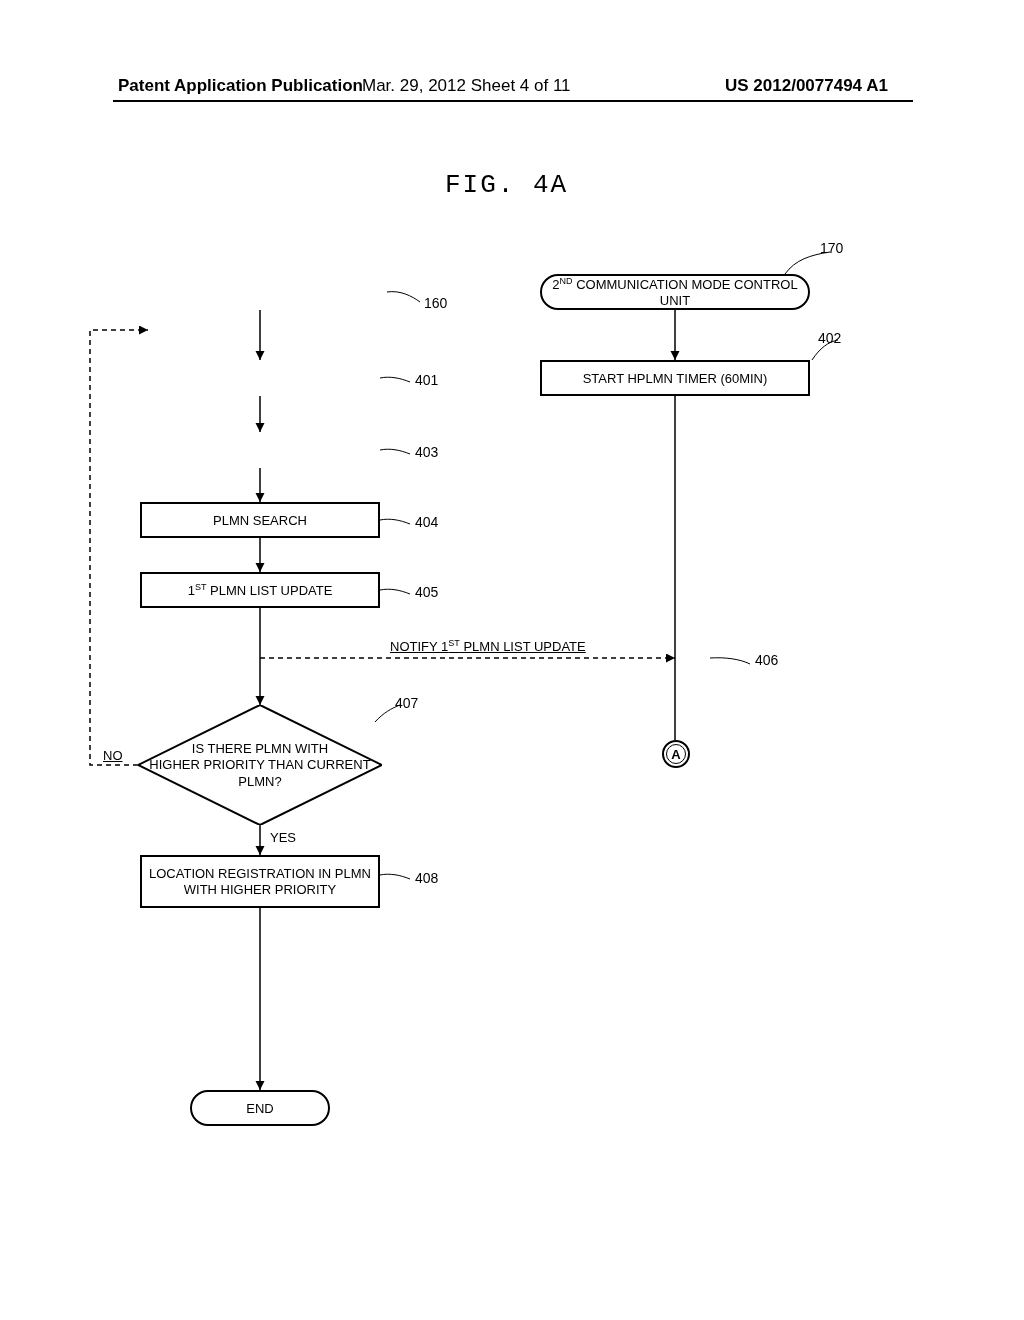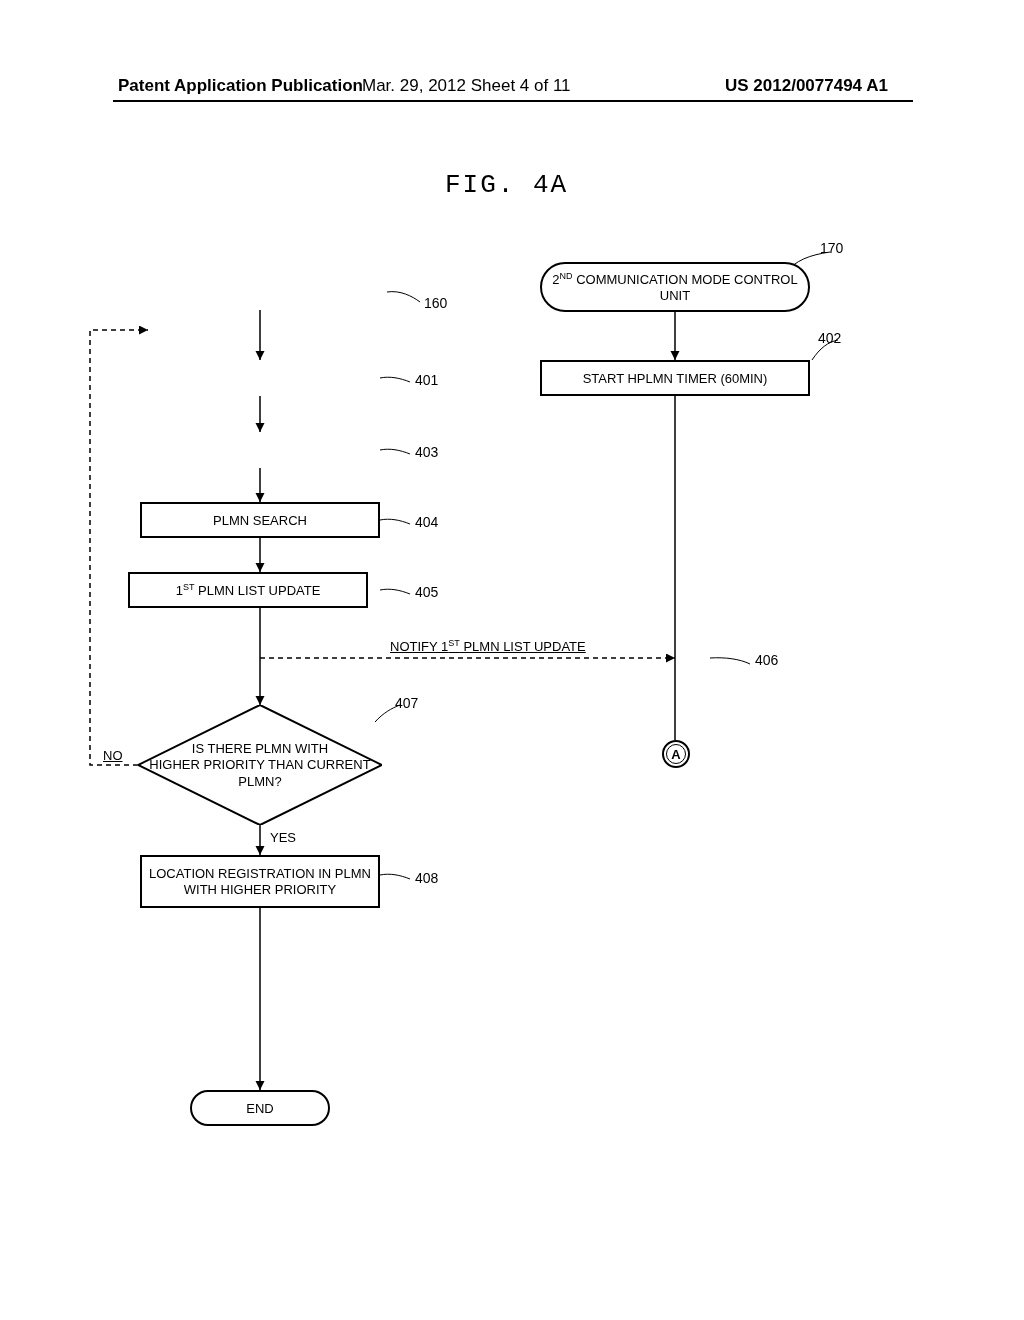--- a/index.html
+++ b/index.html
@@ -192,38 +192,38 @@
 
     <line x1="575" y1="60" x2="575" y2="110" stroke="#000" stroke-width="1.5" marker-end="url(#arrow)"></line>
 
     <line x1="575" y1="146" x2="575" y2="490" stroke="#000" stroke-width="1.5"></line>
 
     <polyline points="38,515 -10,515 -10,80 48,80" fill="none" stroke="#000" stroke-width="1.5" stroke-dasharray="5,4" marker-end="url(#arrow-dashed)"></polyline>
   </svg>
 
   <div class="ref-label" style="left:324px; top:45px;">160</div>
 
-  <div class="box terminator" style="left:440px; top:12px; width:270px; height:50px;">
+  <div class="box terminator" style="left:440px; top:24px; width:270px; height:36px;">
     <span>
       <span>2</span><span class="sup">ND</span><span> COMMUNICATION MODE CONTROL UNIT</span>
     </span>
   </div>
   <div class="ref-label" style="left:720px; top:-10px;">170</div>
 
   <div class="ref-label" style="left:315px; top:122px;">401</div>
 
   <div class="box process" style="left:440px; top:110px; width:270px; height:36px;">START HPLMN TIMER (60MIN)</div>
   <div class="ref-label" style="left:718px; top:80px;">402</div>
 
   <div class="ref-label" style="left:315px; top:194px;">403</div>
 
   <div class="box process" style="left:40px; top:252px; width:240px; height:36px;">PLMN SEARCH</div>
   <div class="ref-label" style="left:315px; top:264px;">404</div>
 
-  <div class="box process" style="left:28px; top:322px; width:240px; height:36px;">
+  <div class="box process" style="left:40px; top:322px; width:240px; height:36px;">
     <span>
       <span>1</span><span class="sup">ST</span><span> PLMN LIST UPDATE</span>
     </span>
   </div>
   <div class="ref-label" style="left:315px; top:334px;">405</div>
 
   <div class="msg-label" style="left:290px; top:388px;">
     <span>NOTIFY 1</span><span class="sup">ST</span><span> PLMN LIST UPDATE</span>
   </div>
   <div class="ref-label" style="left:655px; top:402px;">406</div>

